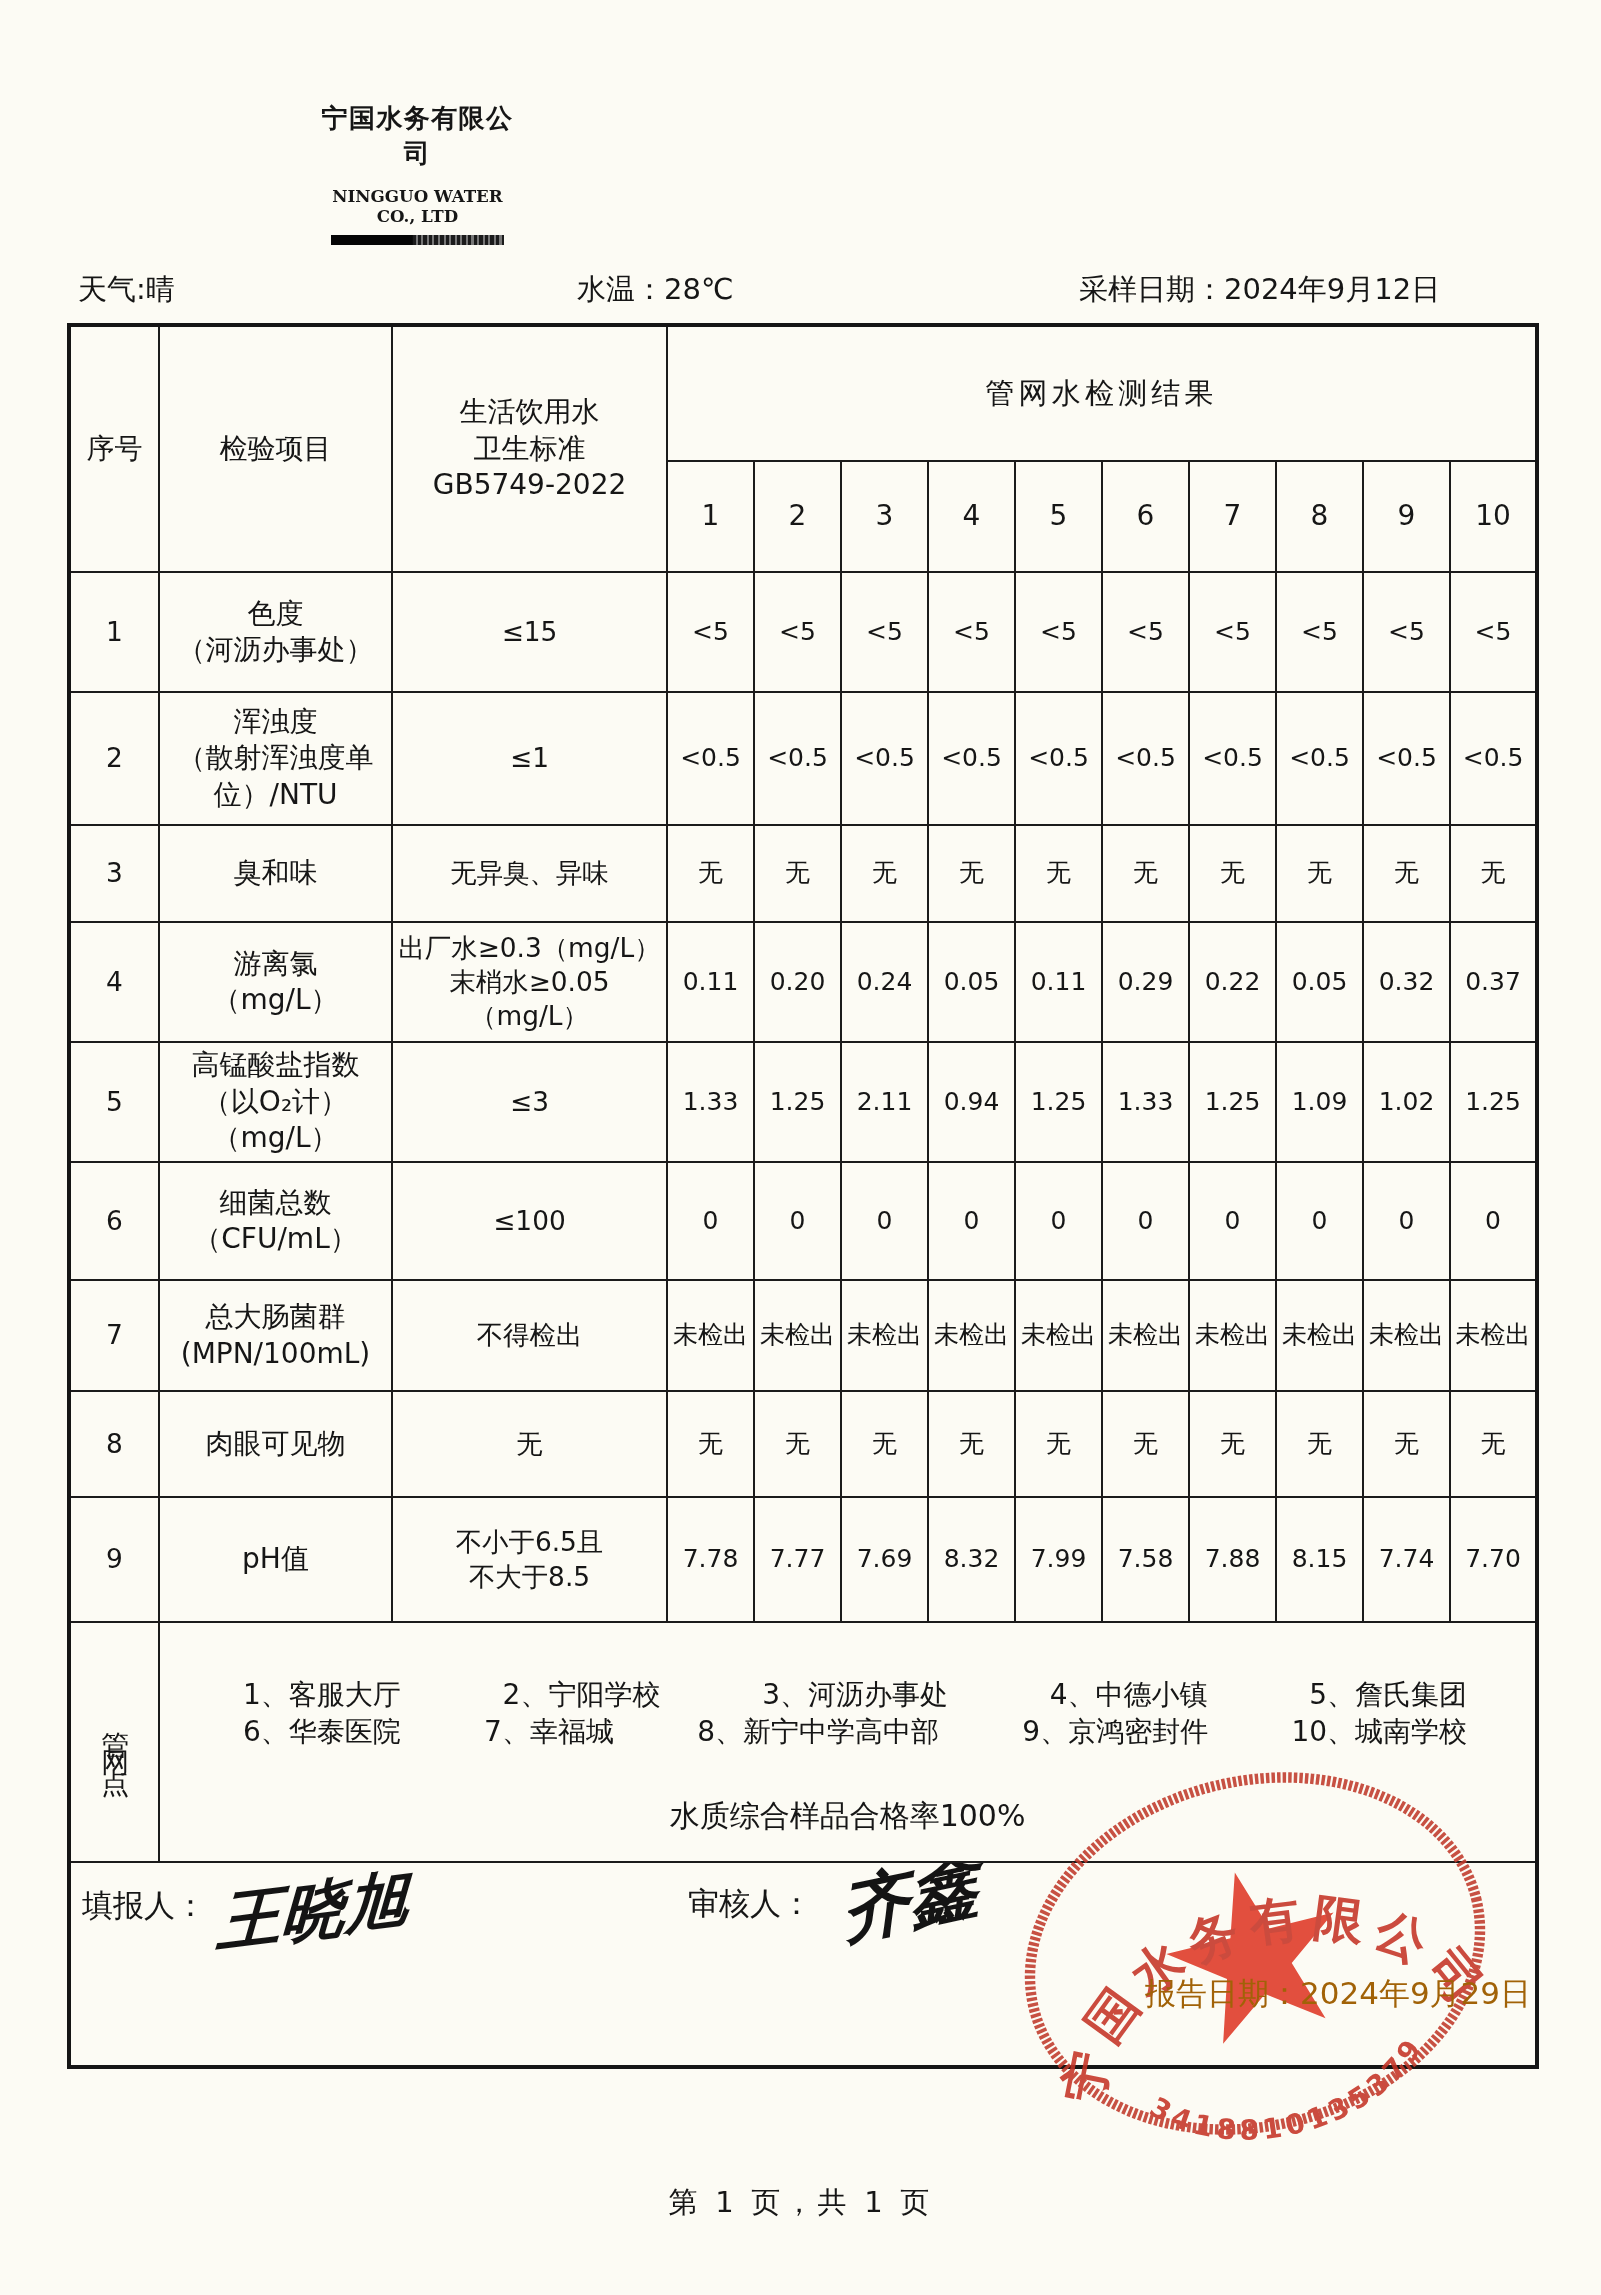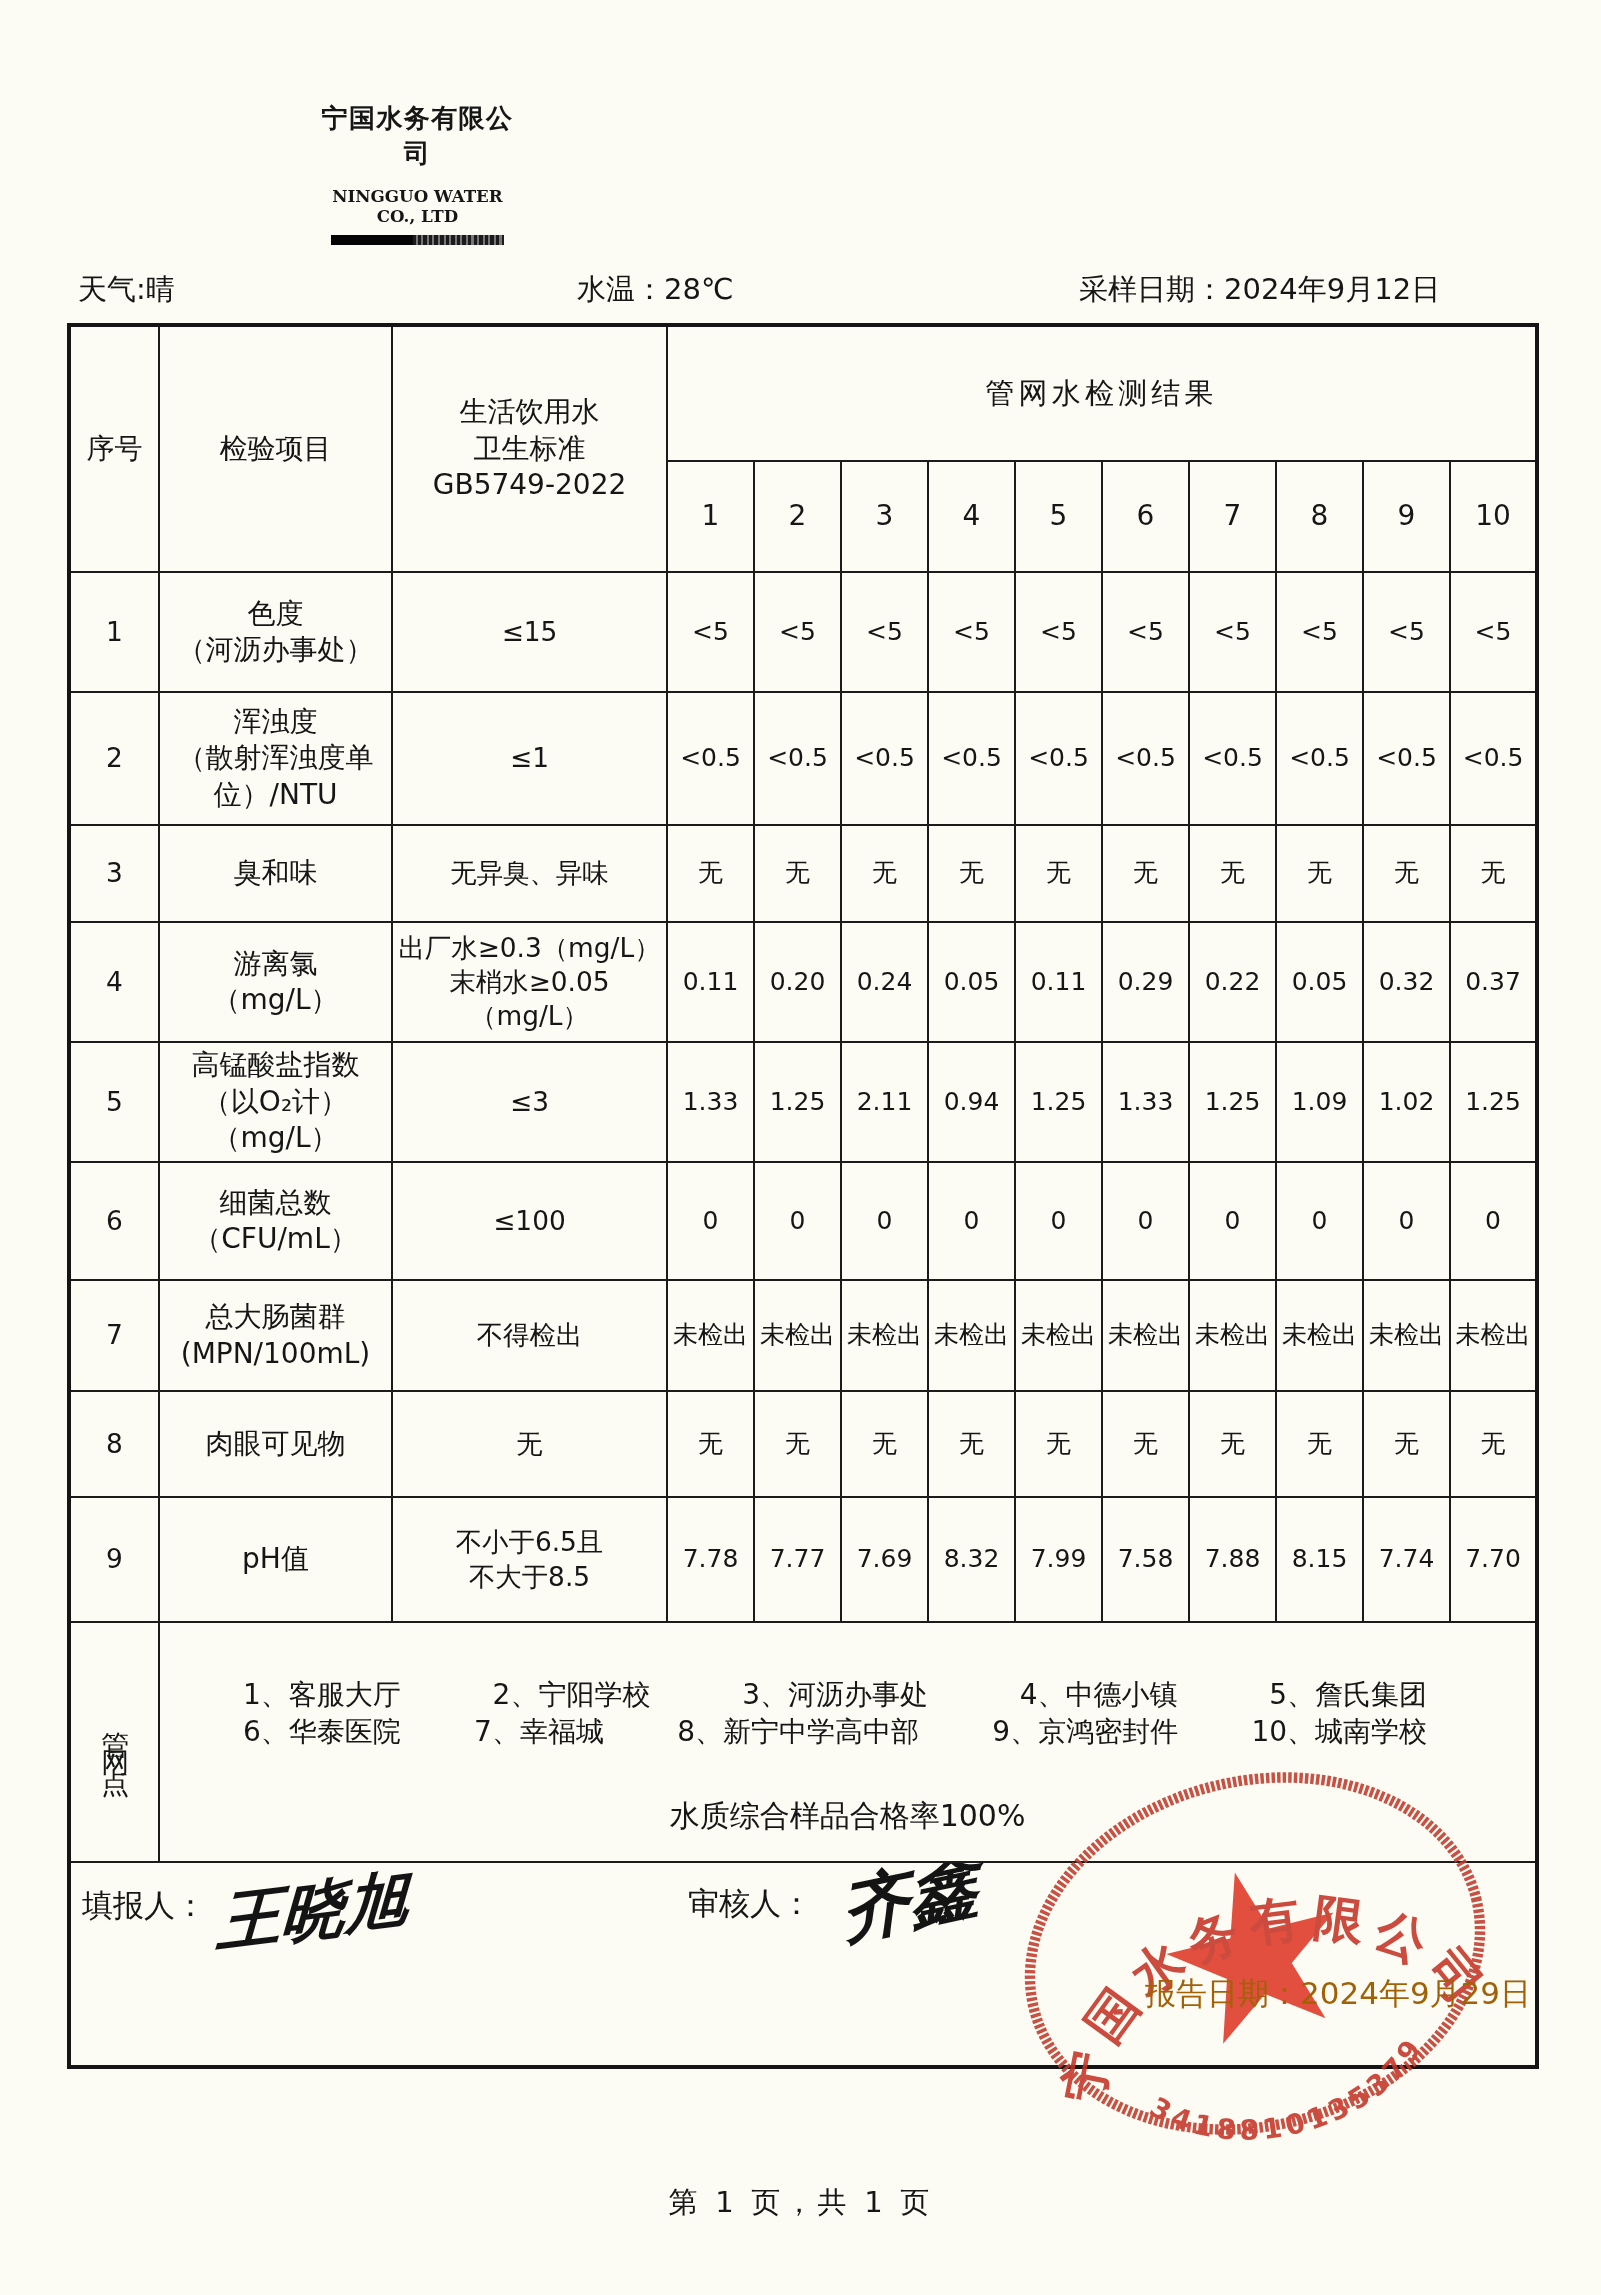--- a/index.html
+++ b/index.html
@@ -52,21 +52,21 @@
   .h-top{height:136px;}
   .h-num{height:111px;}
   td.c-no{font-size:26.4px;}
   td.c-item{font-size:28px;}
   td.c-std{font-size:26.4px;}
   td.c-val{font-size:25px;letter-spacing:0;}
   
   td.np-label{font-size:28px;}
   .np-vert{writing-mode:vertical-lr;text-orientation:upright;letter-spacing:18px;display:inline-block;}
   td.np-content{text-align:left;}
-  .np-row{display:flex;justify-content:space-between;padding:0 108px 0 83px;font-size:28px;white-space:nowrap;}
+  .np-row{display:flex;justify-content:space-between;padding:0 68px 0 83px;font-size:28px;white-space:nowrap;}
   .np-row1{margin-top:28px;}
   .np-row2{}
   .np-pass{margin-top:46px;text-align:center;font-size:30px;}
   
   td.sign-row{height:202px;position:relative;text-align:left;font-size:31px;}
   .sign-label{position:absolute;white-space:nowrap;}
   .lbl-filler{left:11px;top:22px;}
   .lbl-reviewer{left:617px;top:19.5px;}
   .handwrite{
     position:absolute;font-style:italic;font-weight:600;color:#141414;white-space:nowrap;

